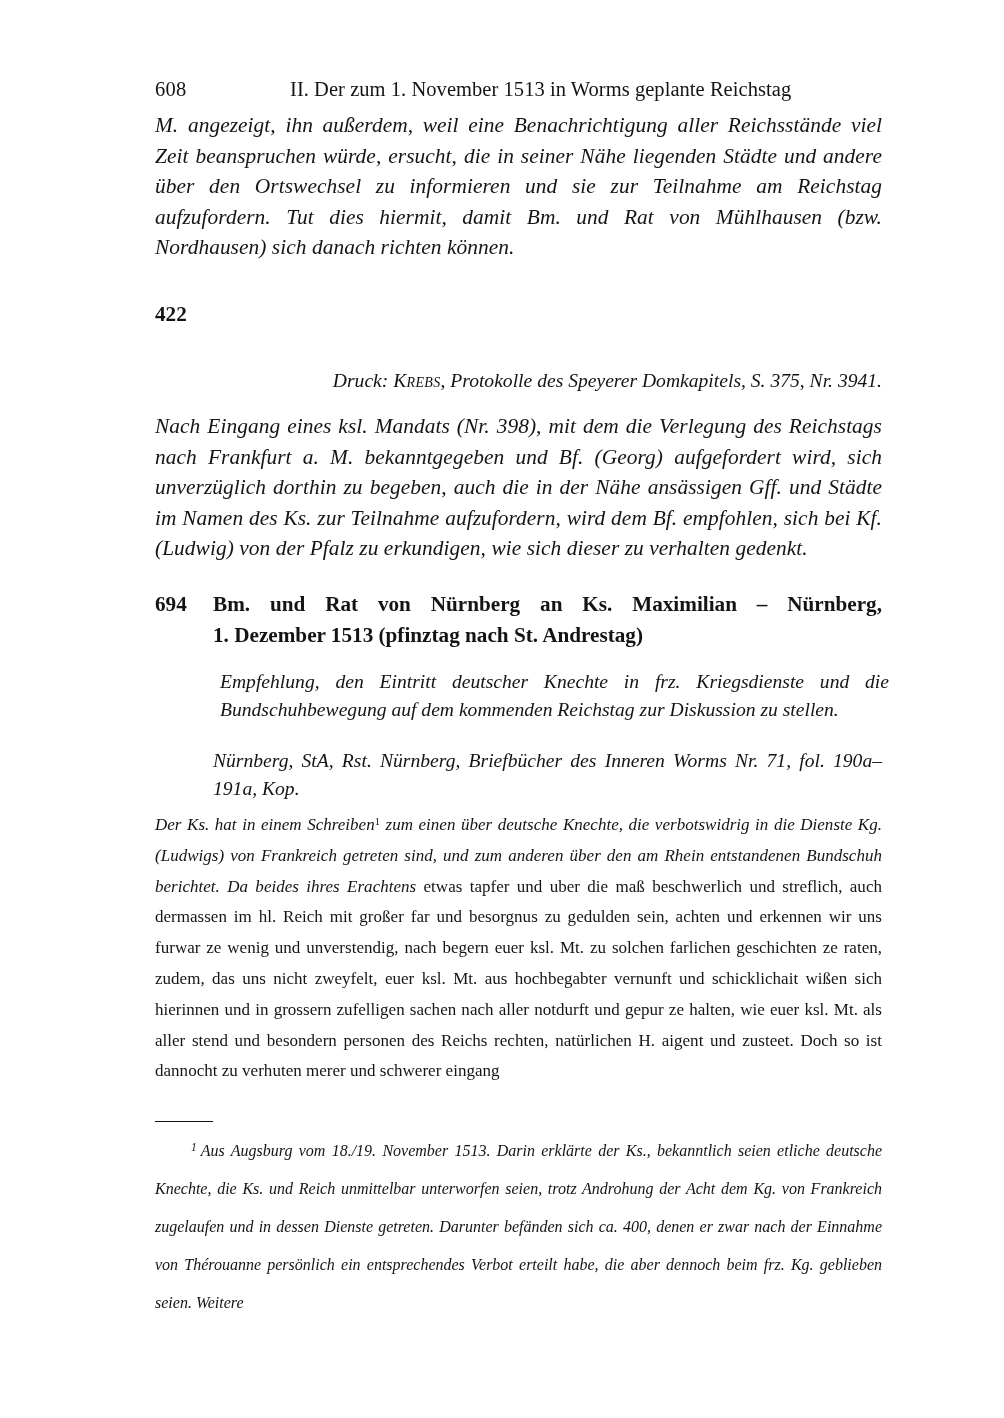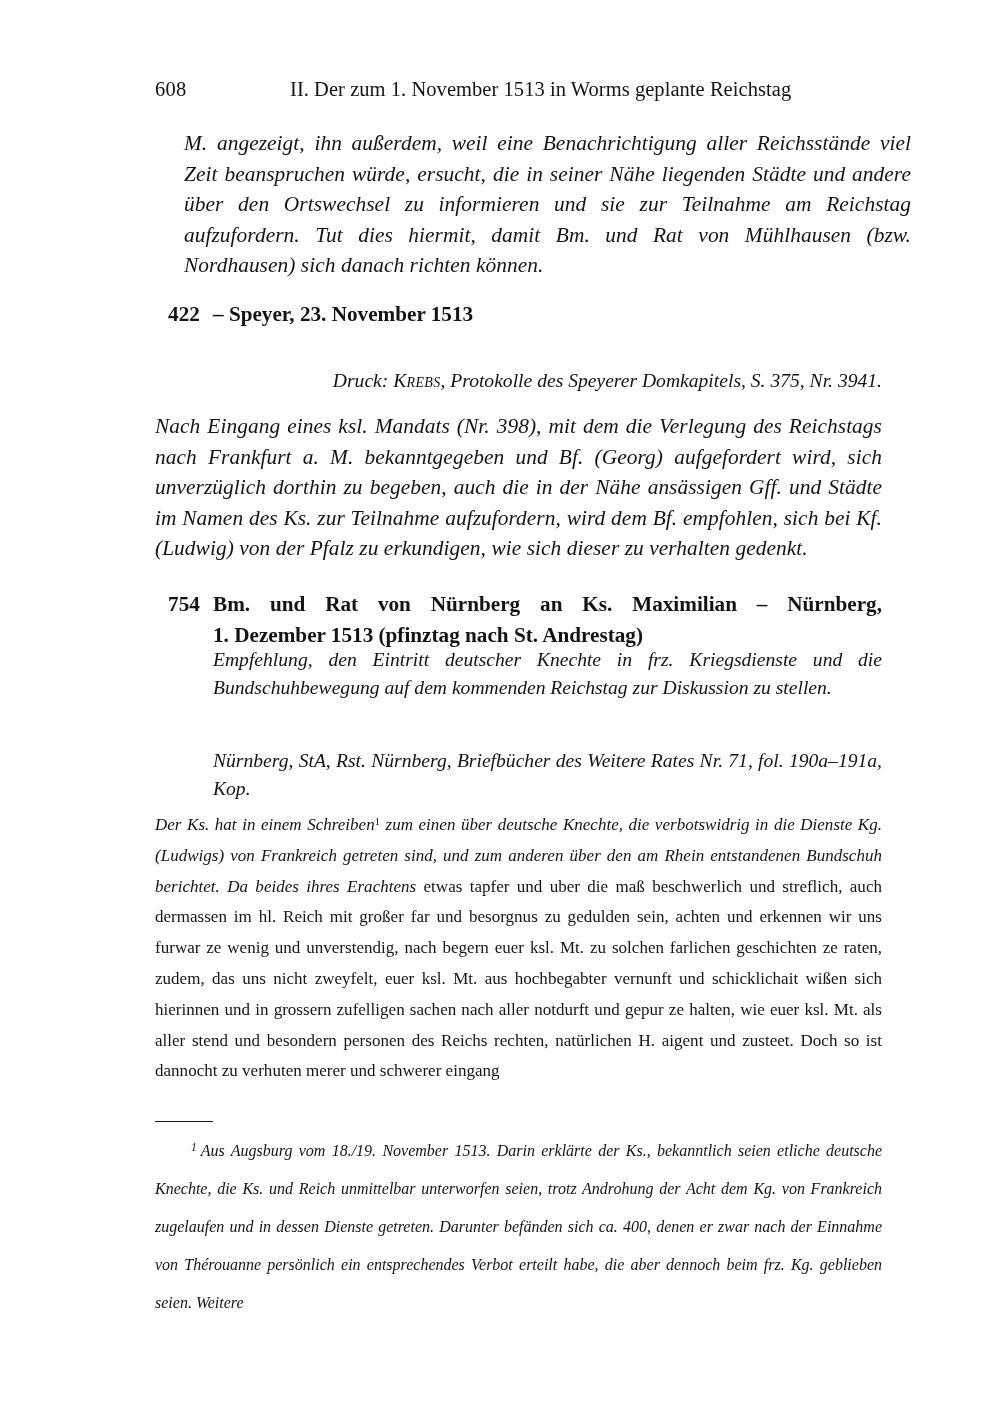--- a/index.html
+++ b/index.html
@@ -91,21 +91,21 @@
     width: 727px;
     font-weight: bold;
     font-size: 21.2px;
     line-height: 30.5px;
   }
   .heading .num {
     position: absolute;
     left: 0;
     top: 0;
     width: 58px;
-    text-align: center;
+    text-align: left;
   }
   .heading .htext {
     display: block;
     margin-left: 58px;
     text-align: justify;
     text-justify: inter-word;
   }
   .heading .hline1 {
     display: block;
     text-align: justify;
@@ -165,55 +165,54 @@
 </style>
 </head>
 <body>
 
 <div class="page">
 
   <div class="runhead">
     <span class="folio">608</span><span class="rh-title">II. Der zum 1. November 1513 in Worms geplante Reichstag</span>
   </div>
 
-  <div class="block regest-main" style="top:128px;margin-left:29px;">
+  <div class="block regest-main" style="top:110px;">
     <p>M. angezeigt, ihn außerdem, weil eine Benachrichtigung aller Reichsstände viel Zeit beanspruchen würde, ersucht, die in seiner Nähe liegenden Städte und andere über den Ortswechsel zu informieren und sie zur Teilnahme am Reichstag aufzufordern. Tut dies hiermit, damit Bm. und Rat von Mühlhausen (bzw. Nordhausen) sich danach richten können.</p>
   </div>
 
   <div class="heading h422" style="top:299px;">
     <span class="num">422</span>
     <span class="htext">
-      <span class="hline2">– Speyer, 23. November 1513</span>
     </span>
   </div>
 
   <div class="block indented" style="top:367px; text-align:right;">
     <p>
       <span>Druck:</span><span> </span><span class="smallcaps">Krebs</span><span>, Protokolle des Speyerer Domkapitels, S. 375, Nr. 3941.</span>
     </p>
   </div>
 
   <div class="block regest-main" style="top:411px;">
     <p>Nach Eingang eines ksl. Mandats (Nr. 398), mit dem die Verlegung des Reichstags nach Frankfurt a. M. bekanntgegeben und Bf. (Georg) aufgefordert wird, sich unverzüglich dorthin zu begeben, auch die in der Nähe ansässigen Gff. und Städte im Namen des Ks. zur Teilnahme aufzufordern, wird dem Bf. empfohlen, sich bei Kf. (Ludwig) von der Pfalz zu erkundigen, wie sich dieser zu verhalten gedenkt.</p>
   </div>
 
   <div class="heading" style="top:589px;">
-    <span class="num">754</span>
+    <span class="num">694</span>
     <span class="htext">
       <span class="hline1">Bm. und Rat von Nürnberg an Ks. Maximilian – Nürnberg,</span>
       <span class="hline2">1. Dezember 1513 (pfinztag nach St. Andrestag)</span>
     </span>
   </div>
 
-  <div class="block indented" style="top:646px;">
+  <div class="block indented" style="top:668px;margin-left:7px;">
     <p>Empfehlung, den Eintritt deutscher Knechte in frz. Kriegsdienste und die Bundschuhbewegung auf dem kommenden Reichstag zur Diskussion zu stellen.</p>
   </div>
 
   <div class="block indented" style="top:747px;">
-    <p>Nürnberg, StA, Rst. Nürnberg, Briefbücher des Weitere Rates Nr. 71, fol. 190a–191a, Kop.</p>
+    <p>Nürnberg, StA, Rst. Nürnberg, Briefbücher des Inneren Worms Nr. 71, fol. 190a–191a, Kop.</p>
   </div>
 
   <div class="block edition" style="top:810px;">
     <p>
       <span style="font-style:italic;">Der Ks. hat in einem Schreiben</span><sup class="ref">1</sup><span style="font-style:italic;"> zum einen über deutsche Knechte, die verbotswidrig in die Dienste Kg. (Ludwigs) von Frankreich getreten sind, und zum anderen über den am Rhein entstandenen Bundschuh berichtet. Da beides ihres Erachtens</span><span class="rom"> etwas tapfer und uber die maß beschwerlich und streflich, auch dermassen im hl. Reich mit großer far und besorgnus zu gedulden sein, achten und erkennen wir uns furwar ze wenig und unverstendig, nach begern euer ksl. Mt. zu solchen farlichen geschichten ze raten, zudem, das uns nicht zweyfelt, euer ksl. Mt. aus hochbegabter vernunft und schicklichait wißen sich hierinnen und in grossern zufelligen sachen nach aller notdurft und gepur ze halten, wie euer ksl. Mt. als aller stend und besondern personen des Reichs rechten, natürlichen H. aigent und zusteet. Doch so ist dannocht zu verhuten merer und schwerer eingang</span>
     </p>
   </div>
 
   <div class="fn-rule"></div>
 

